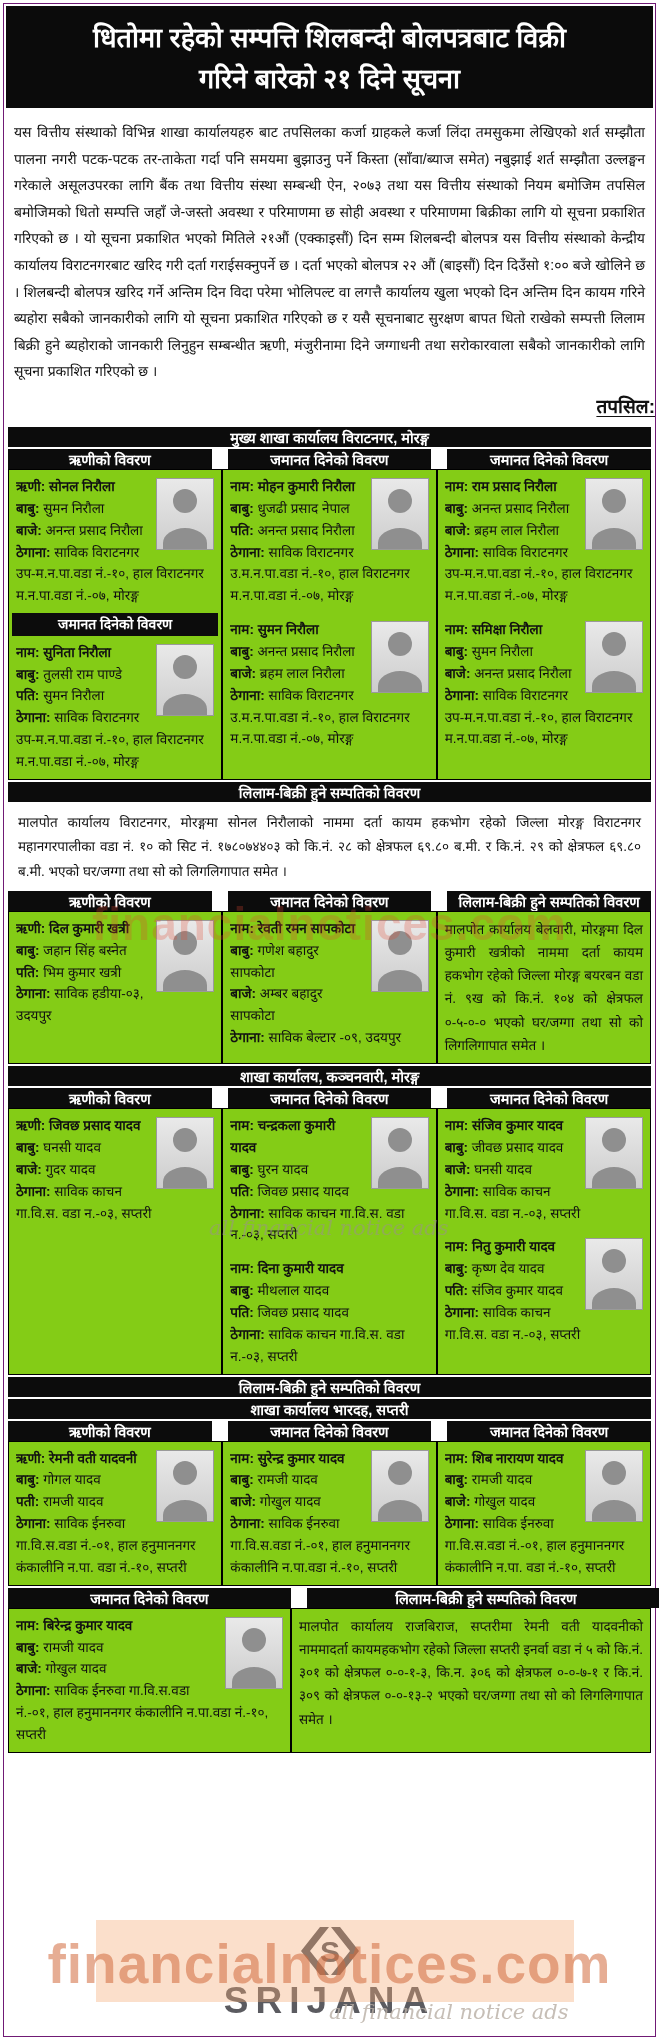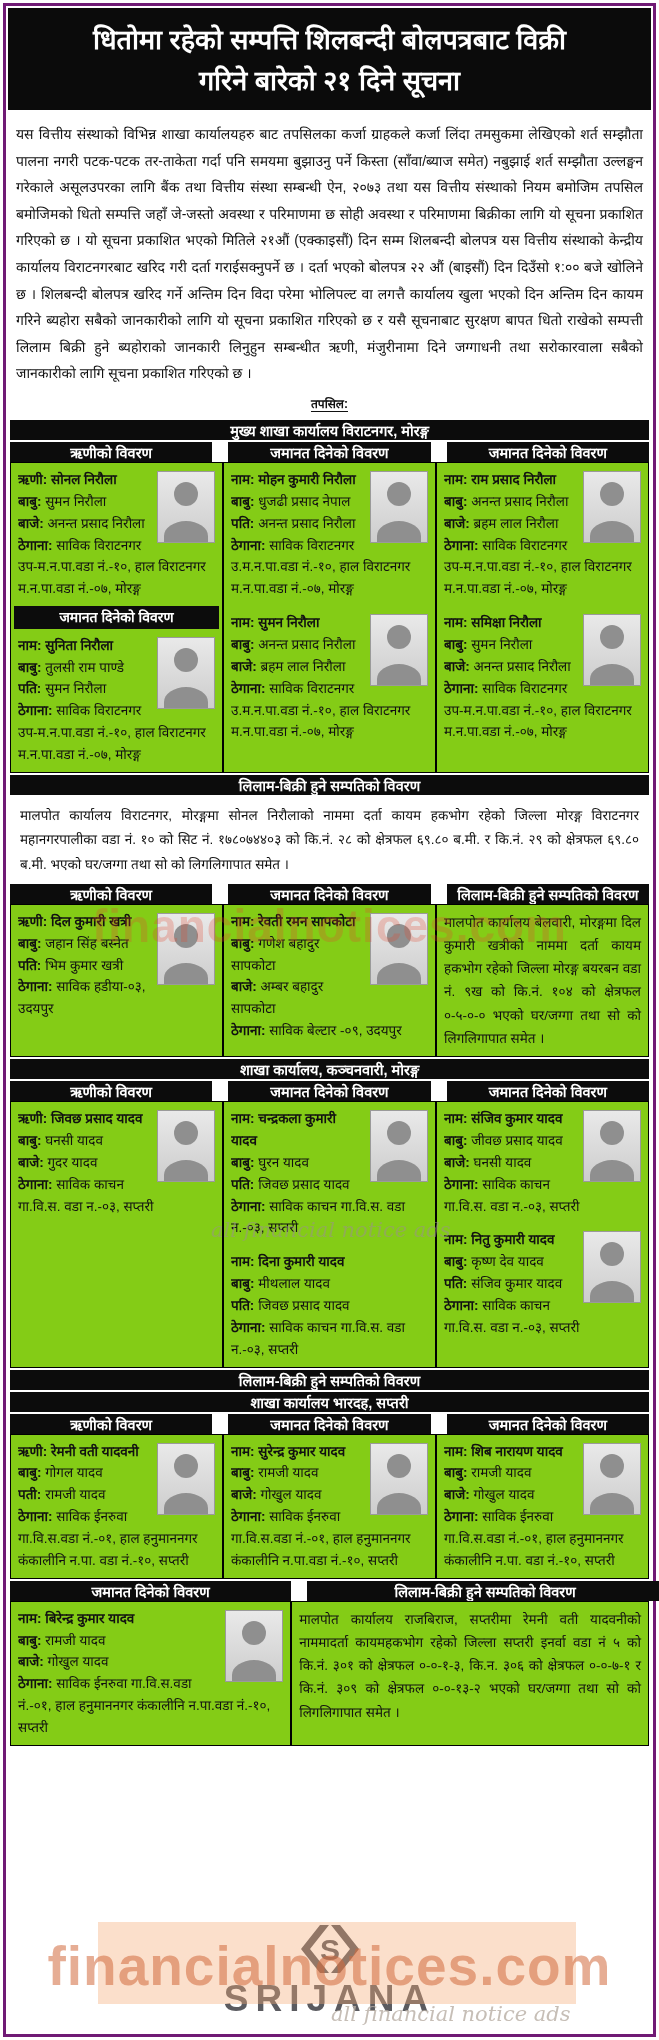--- a/index.html
+++ b/index.html
@@ -1,24 +1,24 @@
 <!DOCTYPE html>
 <html><head>
 <meta charset="utf-8">
 <style>
   html,body{margin:0;padding:0;background:#fff;}
   body{width:659px;height:2040px;overflow:hidden;font-family:"Liberation Sans","DejaVu Sans",sans-serif;color:#111;}
-  .doc{position:relative;box-sizing:border-box;margin:3px;height:2034px;border:3px solid #701a75;display:flex;flex-direction:column;background:#fff;}
+  .doc{position:relative;box-sizing:border-box;margin:3px;height:2034px;border:1px solid #701a75;display:flex;flex-direction:column;background:#fff;}
   
   .masthead{background:#0b0b0b;color:#fff;text-align:center;padding:12px 10px 9px;margin:2px;}
   .masthead .t{font-size:27px;font-weight:bold;line-height:1.5;}
   .masthead .d{font-size:13.5px;margin-top:7px;font-weight:bold;}
   
   .intro{padding:9px 10px 4px;font-size:14px;line-height:1.9;text-align:justify;}
-  .tapsil{text-align:center;font-weight:bold;font-size:12px;text-decoration:underline;text-underline-offset:3px;margin:4px 0 6px;}
+  .tapsil{text-align:right;font-weight:bold;font-size:19px;text-decoration:underline;text-underline-offset:3px;margin:4px 0 6px;}
   .content{padding:0 4px;}
   
   .bar{background:#0c0c0c;color:#fff;font-weight:bold;text-align:center;font-size:14.5px;padding:0 3px;}
   .secbar{margin:2px 0;}
   .thead{display:grid;grid-template-columns:1fr 1fr 1fr;gap:16px;background:#fff;margin-top:2px;}
   .thead.g2{grid-template-columns:44% calc(56% - 2px);}
   .trow{display:grid;grid-template-columns:1fr 1fr 1fr;}
   .trow.g2{grid-template-columns:44% 56%;}
   .tcell{border:1px solid #000;padding:6px 7px;font-size:13.5px;line-height:1.62;background:#84cc16;}
   .tcell.propcell{line-height:1.72;text-align:justify;}

